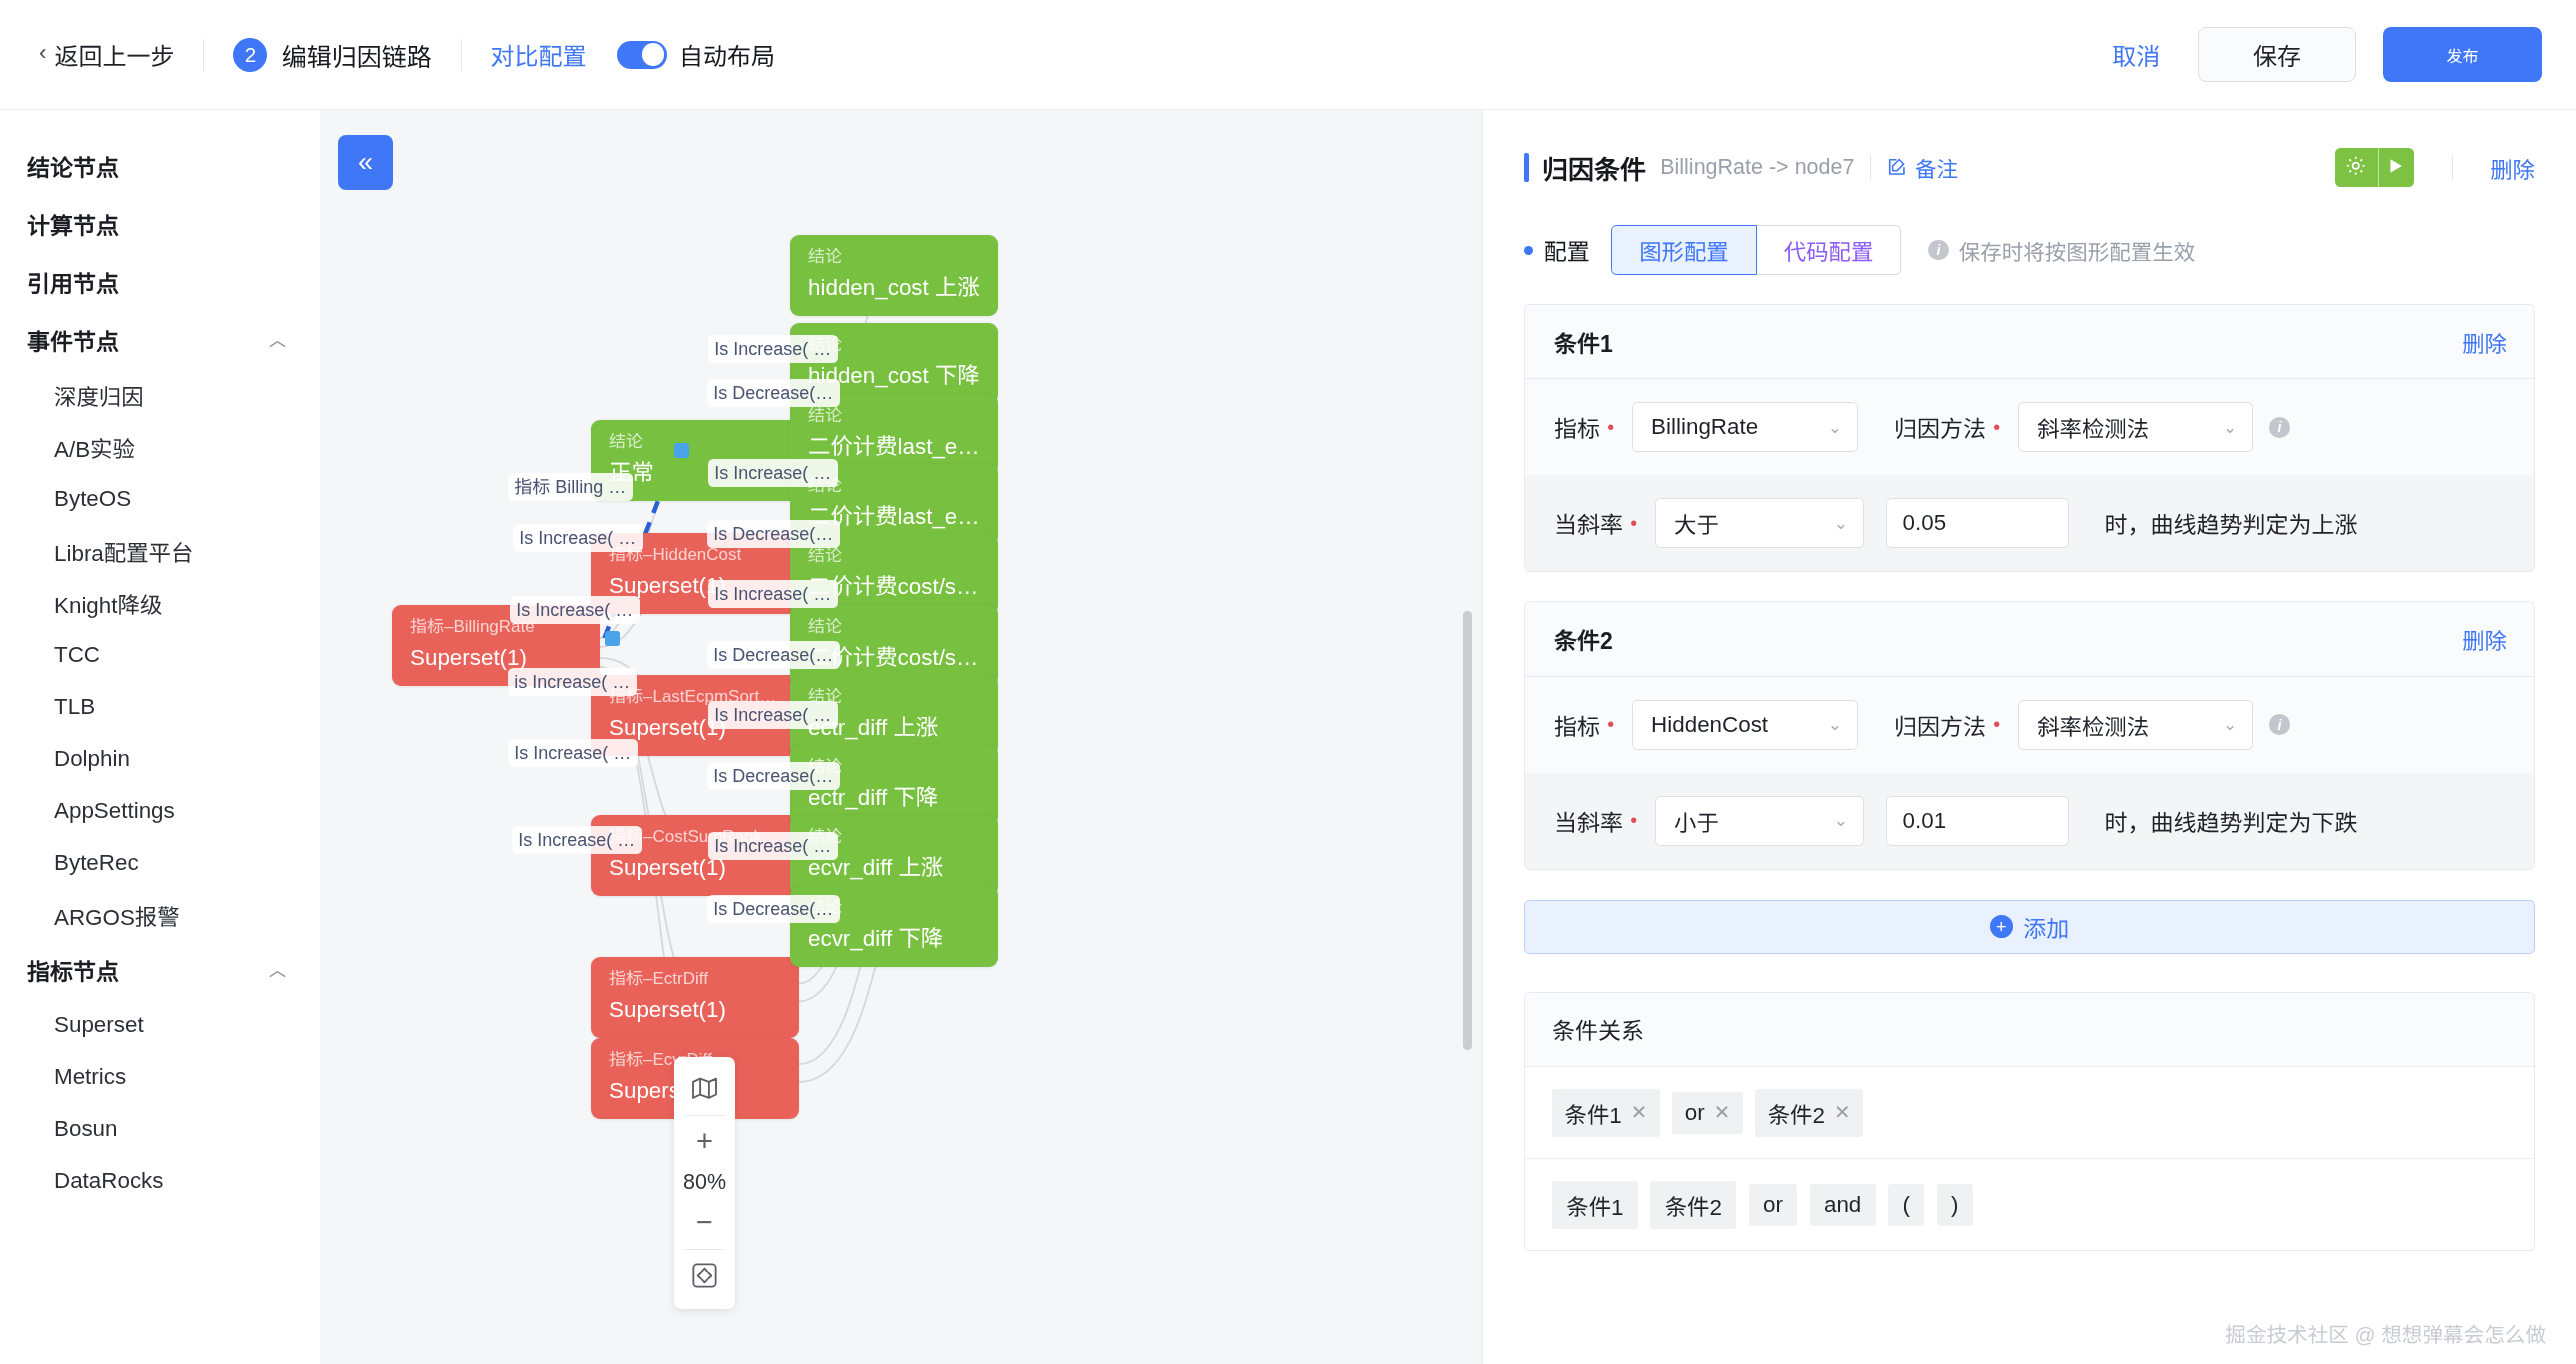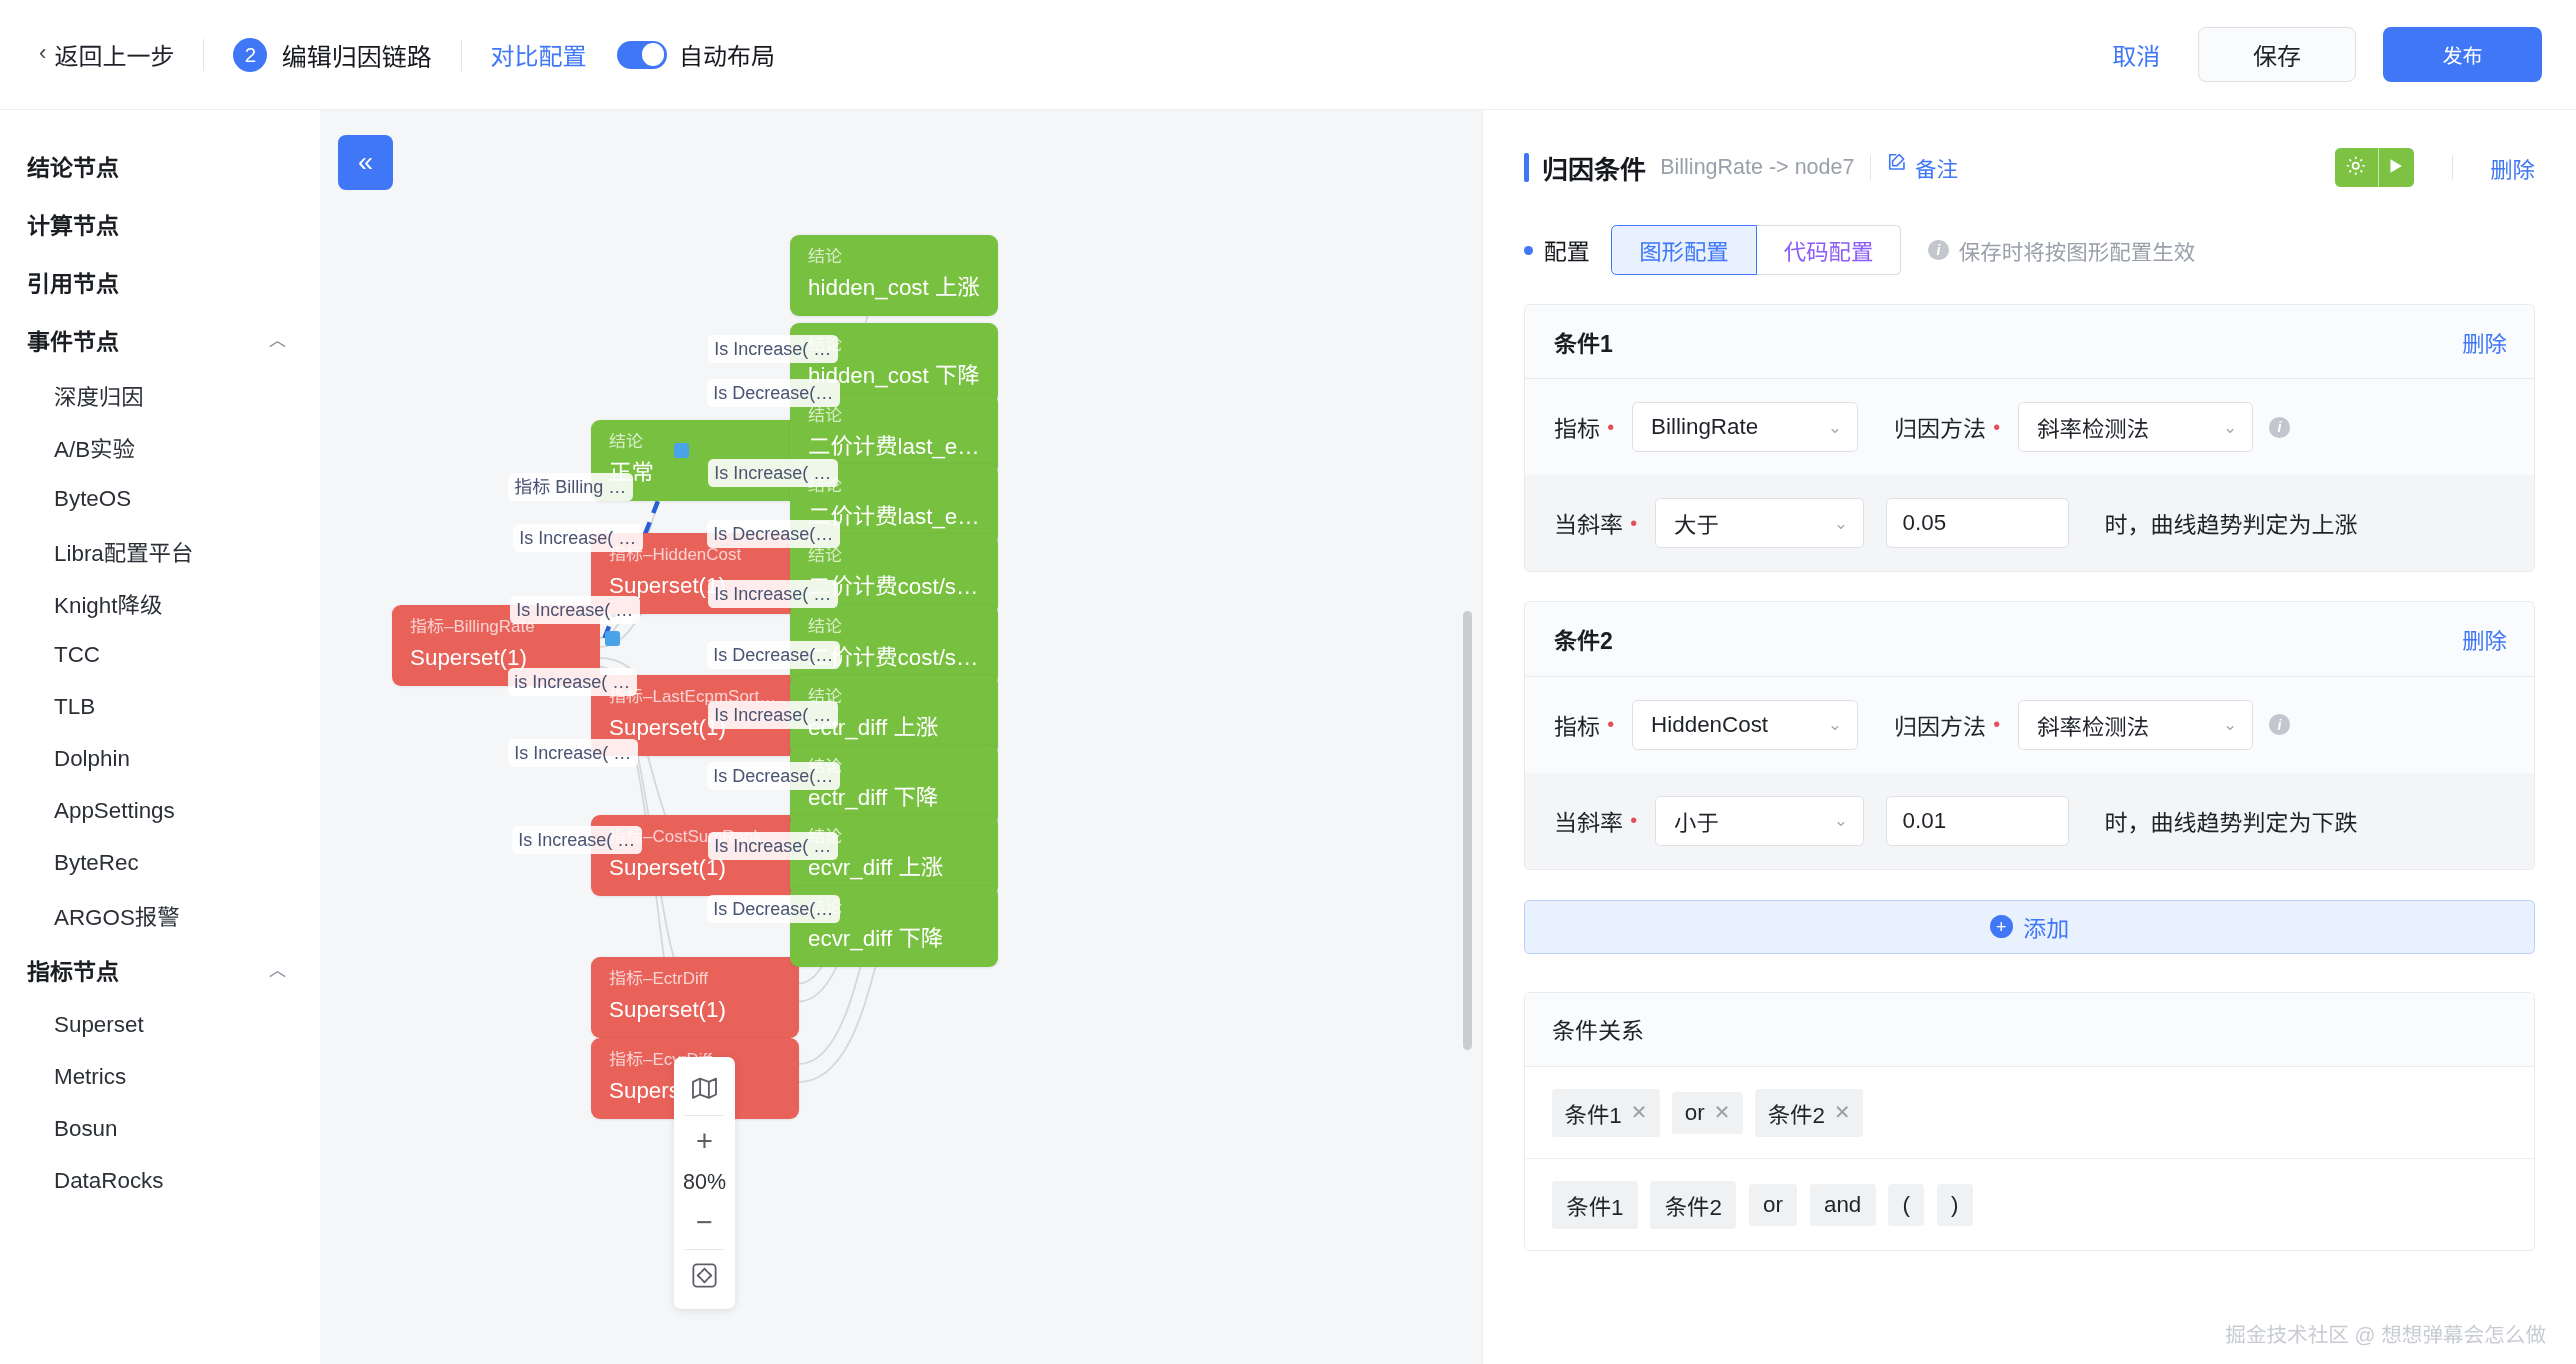--- a/index.html
+++ b/index.html
@@ -53,21 +53,21 @@
     font-family: inherit;
   }
   .btn-default {
     min-width: 158px; height: 55px; border-radius: 8px;
     border: 0.9px solid #dcdfe4; background: #fafbfc; color: #1f2329;
     font-size: 24px; cursor: pointer; font-family: inherit;
   }
   .btn-primary {
     min-width: 159px; height: 55px; border-radius: 8px;
     border: none; background: #3f77f6; color: #fff;
-    font-size: 20px; cursor: pointer; font-family: inherit;
+    font-size: 16px; cursor: pointer; font-family: inherit;
   }
 
   
   .body { flex: 1; display: flex; min-height: 0; position: relative; }
 
   
   .sidebar {
     width: 320px; flex: 0 0 320px; background: #fff;
     padding: 27px 0 0 0; overflow: hidden; position: relative;
   }
@@ -149,21 +149,21 @@
   .panel {
     width: 1094px; flex: 0 0 1094px; background: #fff;
     border-left: 0.9px solid #eceef1;
     padding: 38px 41px 0 41px; position: relative; overflow: hidden;
   }
   .panel-head { display: flex; align-items: center; }
   .panel-bar { width: 4.5px; height: 29px; background: #3f77f6; border-radius: 1.8px; margin-right: 13.4px; }
   .panel-title { font-size: 26px; font-weight: bold; color: #15181d; }
   .panel-sub { font-size: 21.5px; color: #9aa0aa; margin-left: 14.3px; }
   .panel-vsep { width: 0.9px; height: 25px; background: #e2e5e9; margin: 0 16px; }
-  .note-link { display: flex; align-items: flex-start; gap: 8px; font-size: 21.5px; color: #3f77f6; cursor: pointer; }
+  .note-link { display: flex; align-items: flex-end; gap: 8px; font-size: 21.5px; color: #3f77f6; cursor: pointer; }
   .panel-head-right { margin-left: auto; display: flex; align-items: center; gap: 21.5px; }
   .run-group { display: flex; height: 39px; border-radius: 5.4px; overflow: hidden; }
   .run-btn {
     background: #7dc243; border: none; cursor: pointer; color: #fff;
     display: flex; align-items: center; justify-content: center; padding: 0 10.7px;
   }
   .run-btn + .run-btn { border-left: 0.9px solid rgba(255,255,255,.55); }
   .delete-link { font-size: 22.4px; color: #3f77f6; cursor: pointer; }
 
   .panel-tabs-row { display: flex; align-items: center; margin-top: 38px; }

